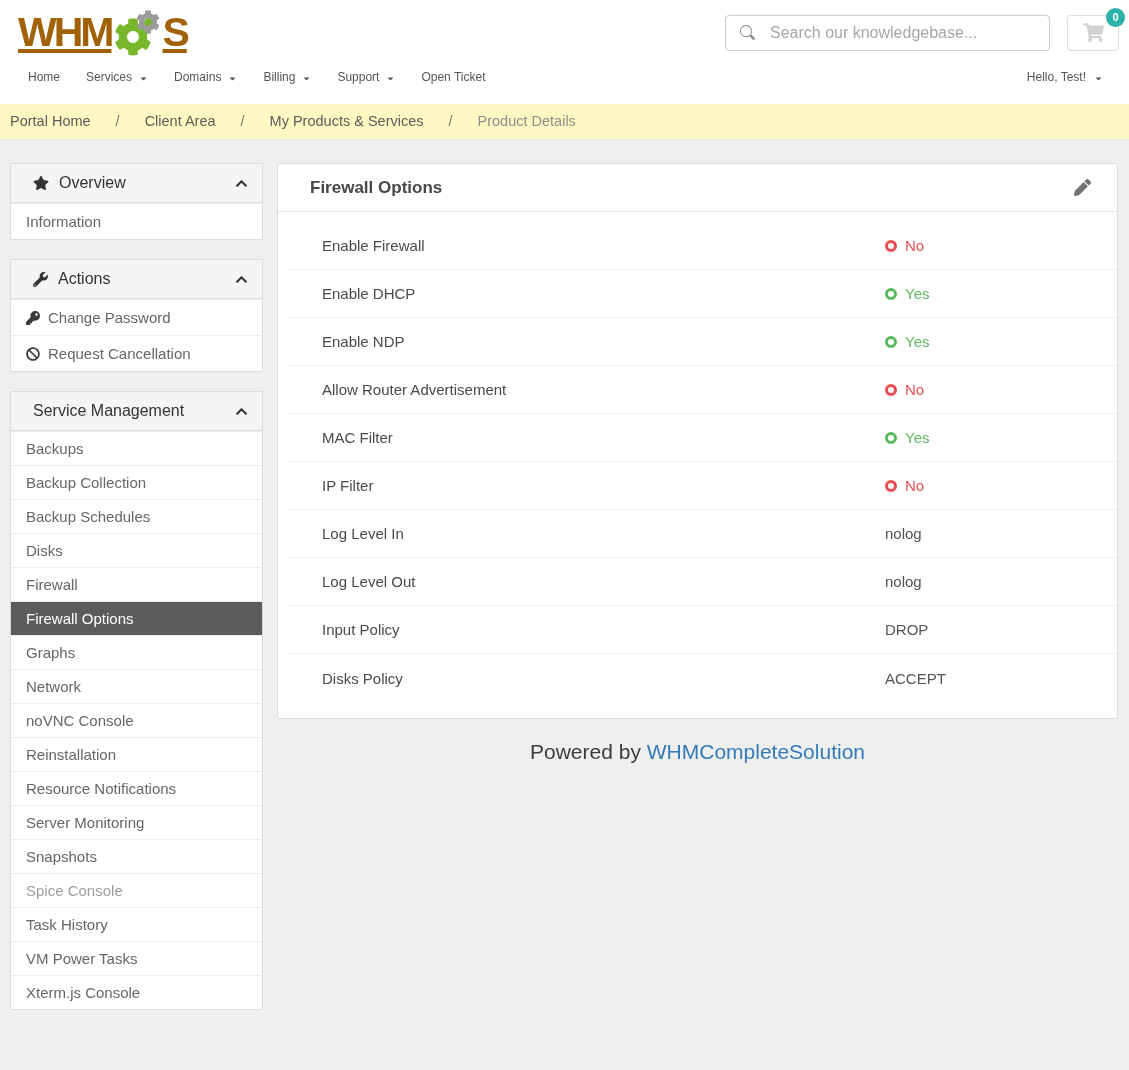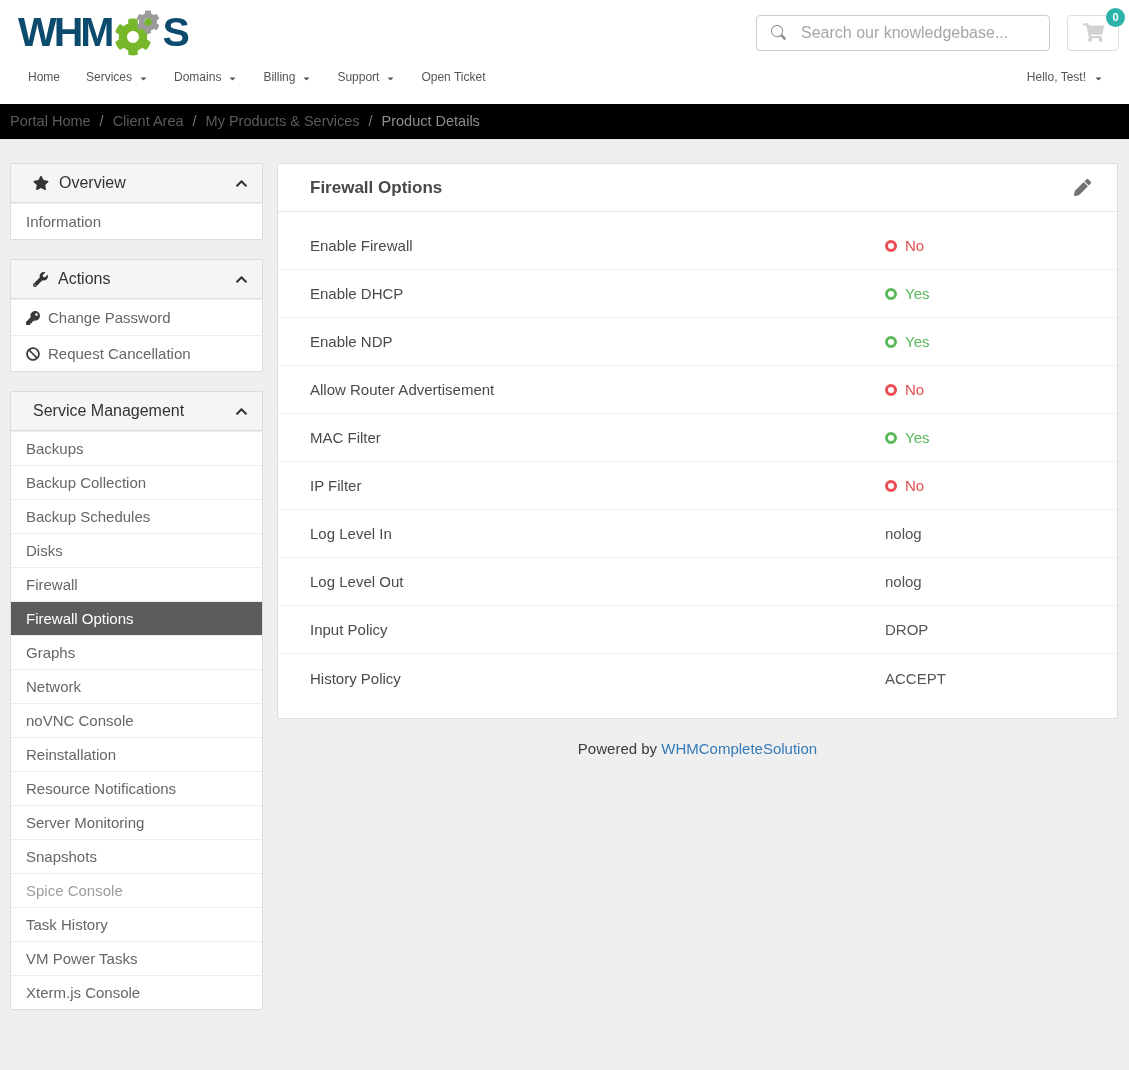--- a/index.html
+++ b/index.html
@@ -13,30 +13,30 @@
   
   .header {
     background: #fff;
     display: flex;
     align-items: center;
     padding: 10px 10px 9px 18px;
     height: 64px;
   }
   .logo { display: flex; align-items: center; cursor: pointer; }
   .logo-text {
-    font-size: 41px; font-weight: bold; color: #0c4a6e;
-    letter-spacing: -3px; line-height: 1;
+    font-size: 41px; font-weight: bold; color: #a16207;
+    letter-spacing: -3px; line-height: 1; text-decoration: underline;
   }
   .gear-wrap { position: relative; width: 47px; height: 48px; margin: 0 1px 0 3px; }
   .big-gear { position: absolute; left: 0; bottom: 1px; width: 38px; height: 38px; }
   .small-gear-dot { position: absolute; top: 9px; right: 7px; width: 10px; height: 10px;
     background: #77b82a; border-radius: 50%; }
   .small-gear { position: absolute; top: 1px; right: 1px; width: 24px; height: 24px; }
   .header-right { margin-left: auto; display: flex; gap: 17px; align-items: center; }
-  .search-wrap { position: relative; width: 294px; height: 36px; }
+  .search-wrap { position: relative; width: 325px; height: 36px; }
   .search-wrap svg { position: absolute; left: 15px; top: 10px; }
   .search-input {
     width: 100%; height: 36px; border: 1px solid #ccc; border-radius: 4px;
     padding: 0 12px 0 44px; font-size: 16px; color: #555; outline: none;
     font-family: inherit; background: #fff;
   }
   .search-input::placeholder { color: #a6a6a6; }
   .cart-btn {
     position: relative; width: 52px; height: 36px; background: #fff;
     border: 1px solid #ddd; border-radius: 4px; display: flex;
@@ -50,23 +50,23 @@
   
   .nav {
     background: #fff; display: flex; align-items: center;
     padding: 2px 26px 16px 28px; font-size: 12px; color: #555;
   }
   .nav-item { margin-right: 26px; padding: 4px 0; cursor: pointer; display: flex; align-items: center; gap: 7px; }
   .nav-user { margin-left: auto; margin-right: 0; gap: 8px; }
   .caret { width: 9px; height: 9px; margin-top: 2px; }
   
   .breadcrumb {
-    background: #000000; border-bottom: 1px solid #e6e6e6;
+    background: #fef9c3; border-bottom: 1px solid #e6e6e6;
     padding: 9px 10px 10px 10px; font-size: 14.5px; color: #5c5c5c;
-    display: flex; gap: 9px; align-items: center;
+    display: flex; gap: 25px; align-items: center;
   }
   .crumb { cursor: pointer; }
   .crumb-sep { color: #777; }
   .crumb-current { color: #8e8e8e; }
   
   .content { display: flex; align-items: flex-start; padding: 23px 11px 0 10px; gap: 14px; }
   .sidebar { width: 253px; flex-shrink: 0; }
   .main-col { flex: 1; }
   
   .panel { background: #fff; border: 1px solid #dcdcdc; border-radius: 1px; margin-bottom: 19px; }
@@ -86,31 +86,31 @@
   .side-item.muted { color: #9d9d9d; }
   .svc .side-item { padding: 8px 15px; }
   
   .card { background: #fff; border: 1px solid #ddd; border-radius: 2px; }
   .card-header {
     display: flex; align-items: center; justify-content: space-between;
     padding: 13px 24px 13px 32px; border-bottom: 1px solid #e3e3e3;
   }
   .card-title { font-size: 17px; font-weight: bold; color: #484848; }
   .edit-btn { cursor: pointer; display: inline-flex; padding: 2px; }
-  .rows { padding: 10px 0 16px 0; }
+  .rows { padding: 10px 0 16px 12px; }
   .det-row {
     height: 48px; display: flex; align-items: center;
     padding: 0 32px; border-bottom: 1px solid #f0f0f0;
   }
   .det-row:last-child { border-bottom: none; }
   .det-label { flex: 1; font-size: 15px; color: #4a4a4a; }
   .det-value { width: 200px; font-size: 15px; color: #555; display: flex; align-items: center; gap: 8px; }
   .ring { width: 12px; height: 12px; border-radius: 50%; border: 3px solid; flex-shrink: 0; }
   
-  .footer { text-align: center; margin: 21px 0 40px 0; font-size: 15px; color: #3c3c3c; }
+  .footer { text-align: center; margin: 21px 0 40px 0; font-size: 21px; color: #3c3c3c; }
   .footer a { text-decoration: none; cursor: pointer; }
 </style>
 </head>
 <body>
 
 <div class="header">
   <div class="logo">
     <span class="logo-text">WHM</span>
     <span class="gear-wrap">
       <svg class="big-gear" viewBox="0 0 512 512">
@@ -377,21 +377,21 @@
         </div>
 
         <div class="det-row">
           <span class="det-label">Input Policy</span>
           <span class="det-value">
               <span>DROP</span>
             </span>
         </div>
 
         <div class="det-row">
-          <span class="det-label">History Policy</span>
+          <span class="det-label">Disks Policy</span>
           <span class="det-value">
               <span>ACCEPT</span>
             </span>
         </div>
 
       </div>
     </div>
 
     <div class="footer">
       <span>Powered by</span>

